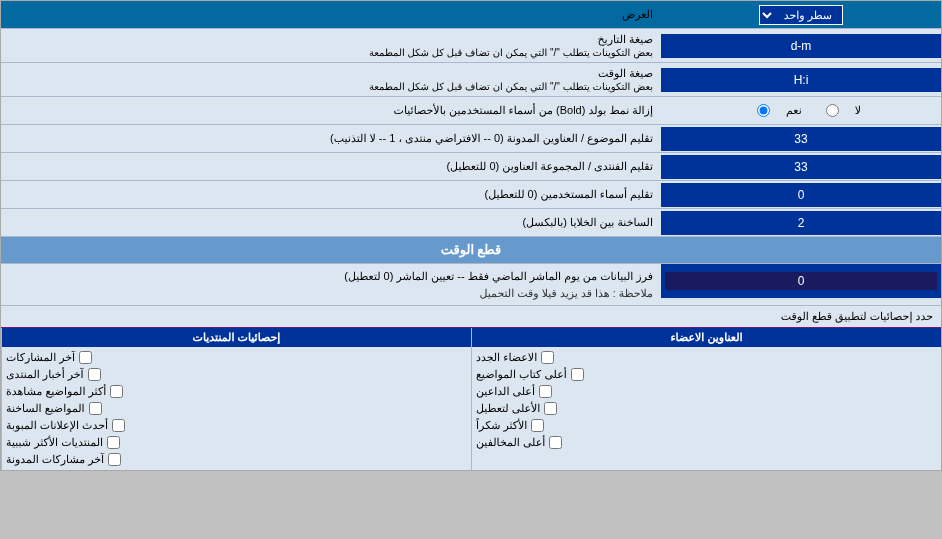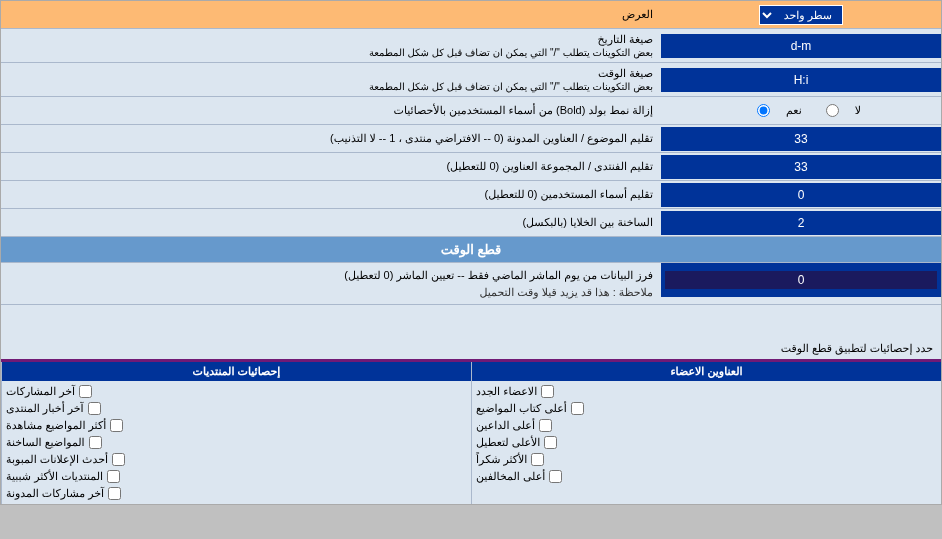--- a/index.html
+++ b/index.html
@@ -46,21 +46,21 @@
       text-align: center;
       font-size: 12px;
       outline: none;
     }
     .top-row {
       display: flex;
       flex-direction: row-reverse;
       align-items: center;
       border-bottom: 1px solid #aab8cc;
       min-height: 28px;
-      background: #fdba74;
+      background: #0369a1;
     }
     .top-label {
       flex: 1;
       text-align: right;
       padding: 4px 8px;
       font-size: 11px;
       color: #000;
     }
     .top-select-area {
       width: 280px;
@@ -112,20 +112,21 @@
       margin-left: 16px;
     }
     .section-header {
       background: #6699cc;
       color: #fff;
       text-align: center;
       padding: 5px 8px;
       font-weight: bold;
       font-size: 13px;
       border-bottom: 1px solid #aab8cc;
+      font-family: Liberation Serif, serif;
     }
     .note-row {
       display: flex;
       flex-direction: row-reverse;
       align-items: flex-start;
       border-bottom: 1px solid #aab8cc;
       min-height: 34px;
       background: #dce6f0;
     }
     .note-label {
@@ -154,22 +155,21 @@
       padding: 2px 0;
       font-size: 11px;
       color: #000;
     }
     .checkbox-item input[type="checkbox"] {
       margin: 0;
     }
     .stats-header-row {
       display: flex;
       flex-direction: row-reverse;
-      border-bottom: 3px solid #701a75;
-      margin-top: 33px;
+      border-bottom: 1px solid #701a75;
     }
     .stats-limit-label {
       flex: 1;
       text-align: right;
       padding: 4px 8px;
       font-size: 11px;
       color: #000;
       background: #dce6f0;
     }
     .two-cols {

